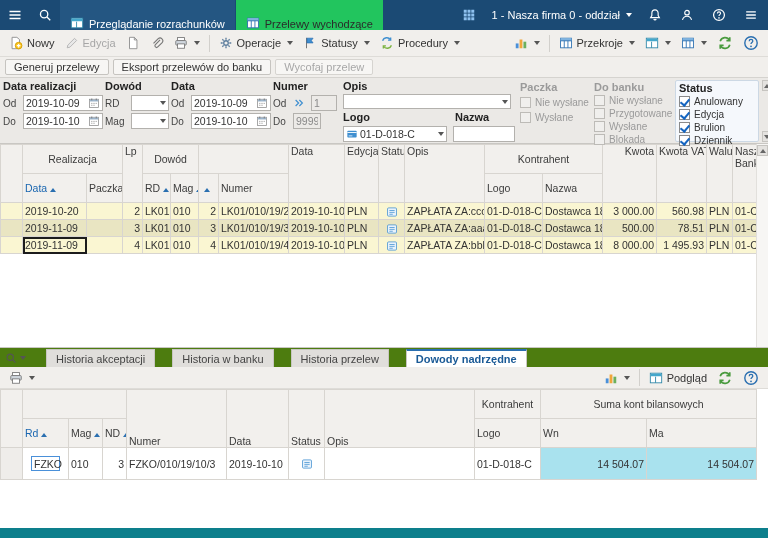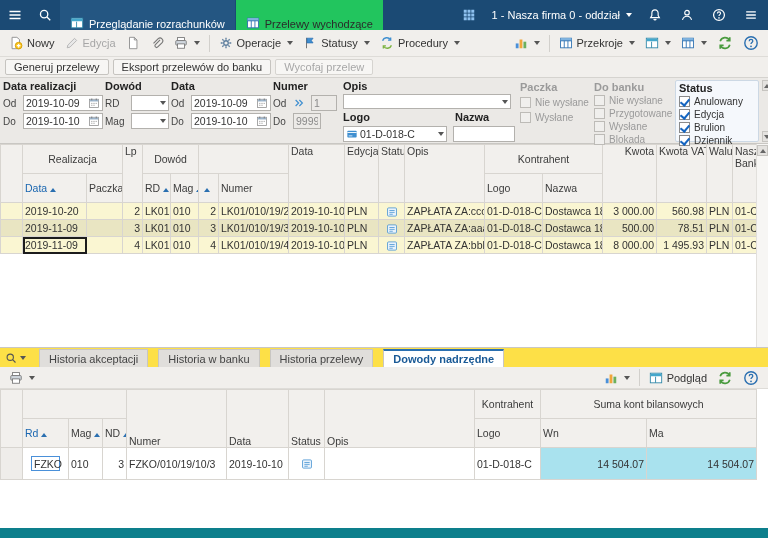--- a/index.html
+++ b/index.html
@@ -62,21 +62,21 @@
   .sortarr{display:inline-block;width:0;height:0;border-left:3px solid transparent;border-right:3px solid transparent;border-bottom:4px solid #2a6fb0;margin-left:3px}
   .sorted .lbl{color:#1a66b0}
   tbody td{height:17px}
   tr.r1 td,tr.r3 td{background:#faf6d2}
   tr.r2 td{background:#e9e5c2}
   td.datey{background:#ffff00}
   td.focus{outline:2px solid #1c1c1c;outline-offset:-2px}
   td.selc{background:#efedea}
   td.cic{text-align:center;padding:0}
   
-  .btabs{height:20px;background:#fde047;border-top:1px solid #c9c7c3;display:flex;align-items:flex-end;gap:10px;padding:0 2px;flex:0 0 auto}
+  .btabs{height:20px;background:#4d7c0f;border-top:1px solid #c9c7c3;display:flex;align-items:flex-end;gap:17px;padding:0 2px;flex:0 0 auto}
   .pinbtn{display:flex;align-items:center;height:18px;padding:0 3px;gap:1px}
   .btab{height:18px;display:flex;align-items:center;padding:0 9px;background:#e0dedb;border:1px solid #c8c6c2;border-bottom:none;color:#444;white-space:nowrap}
   .btab.active{background:#fff;color:#1a5a96;border-top:2px solid #2a6fb0;font-weight:bold}
   .btoolbar{height:22px;background:#f1efec;border-bottom:1px solid #dedcd8;display:flex;align-items:center;padding:0 4px;flex:0 0 auto}
   .bottomarea{flex:1;background:#fff;overflow:hidden}
   td.cyan{background:#a9e2ee;text-align:right}
   .editcell{display:flex;align-items:center;height:15px;border:1px solid #4a90d9;background:#fff;padding:0 2px;width:100%}
   .statusbar{height:10px;background:#0d7f8c;flex:0 0 auto}
   .hiddensvg{position:absolute;width:0;height:0;overflow:hidden}
 </style>
@@ -635,21 +635,21 @@
 
 <div class="btabs">
   <div class="pinbtn">
       <svg class="ic12" style="color:#555">
         <use href="#i-search"></use>
       </svg>
       <span class="chev"></span>
     </div>
   <div class="btab">Historia akceptacji</div>
   <div class="btab">Historia w banku</div>
-  <div class="btab">Historia przelewy</div>
+  <div class="btab">Historia przelew</div>
   <div class="btab active">Dowody nadrzędne</div>
 </div>
 
 <div class="btoolbar">
   <div class="ibtn">
       <svg class="ic">
         <use href="#i-printer"></use>
       </svg>
       <span class="chev"></span>
     </div>

